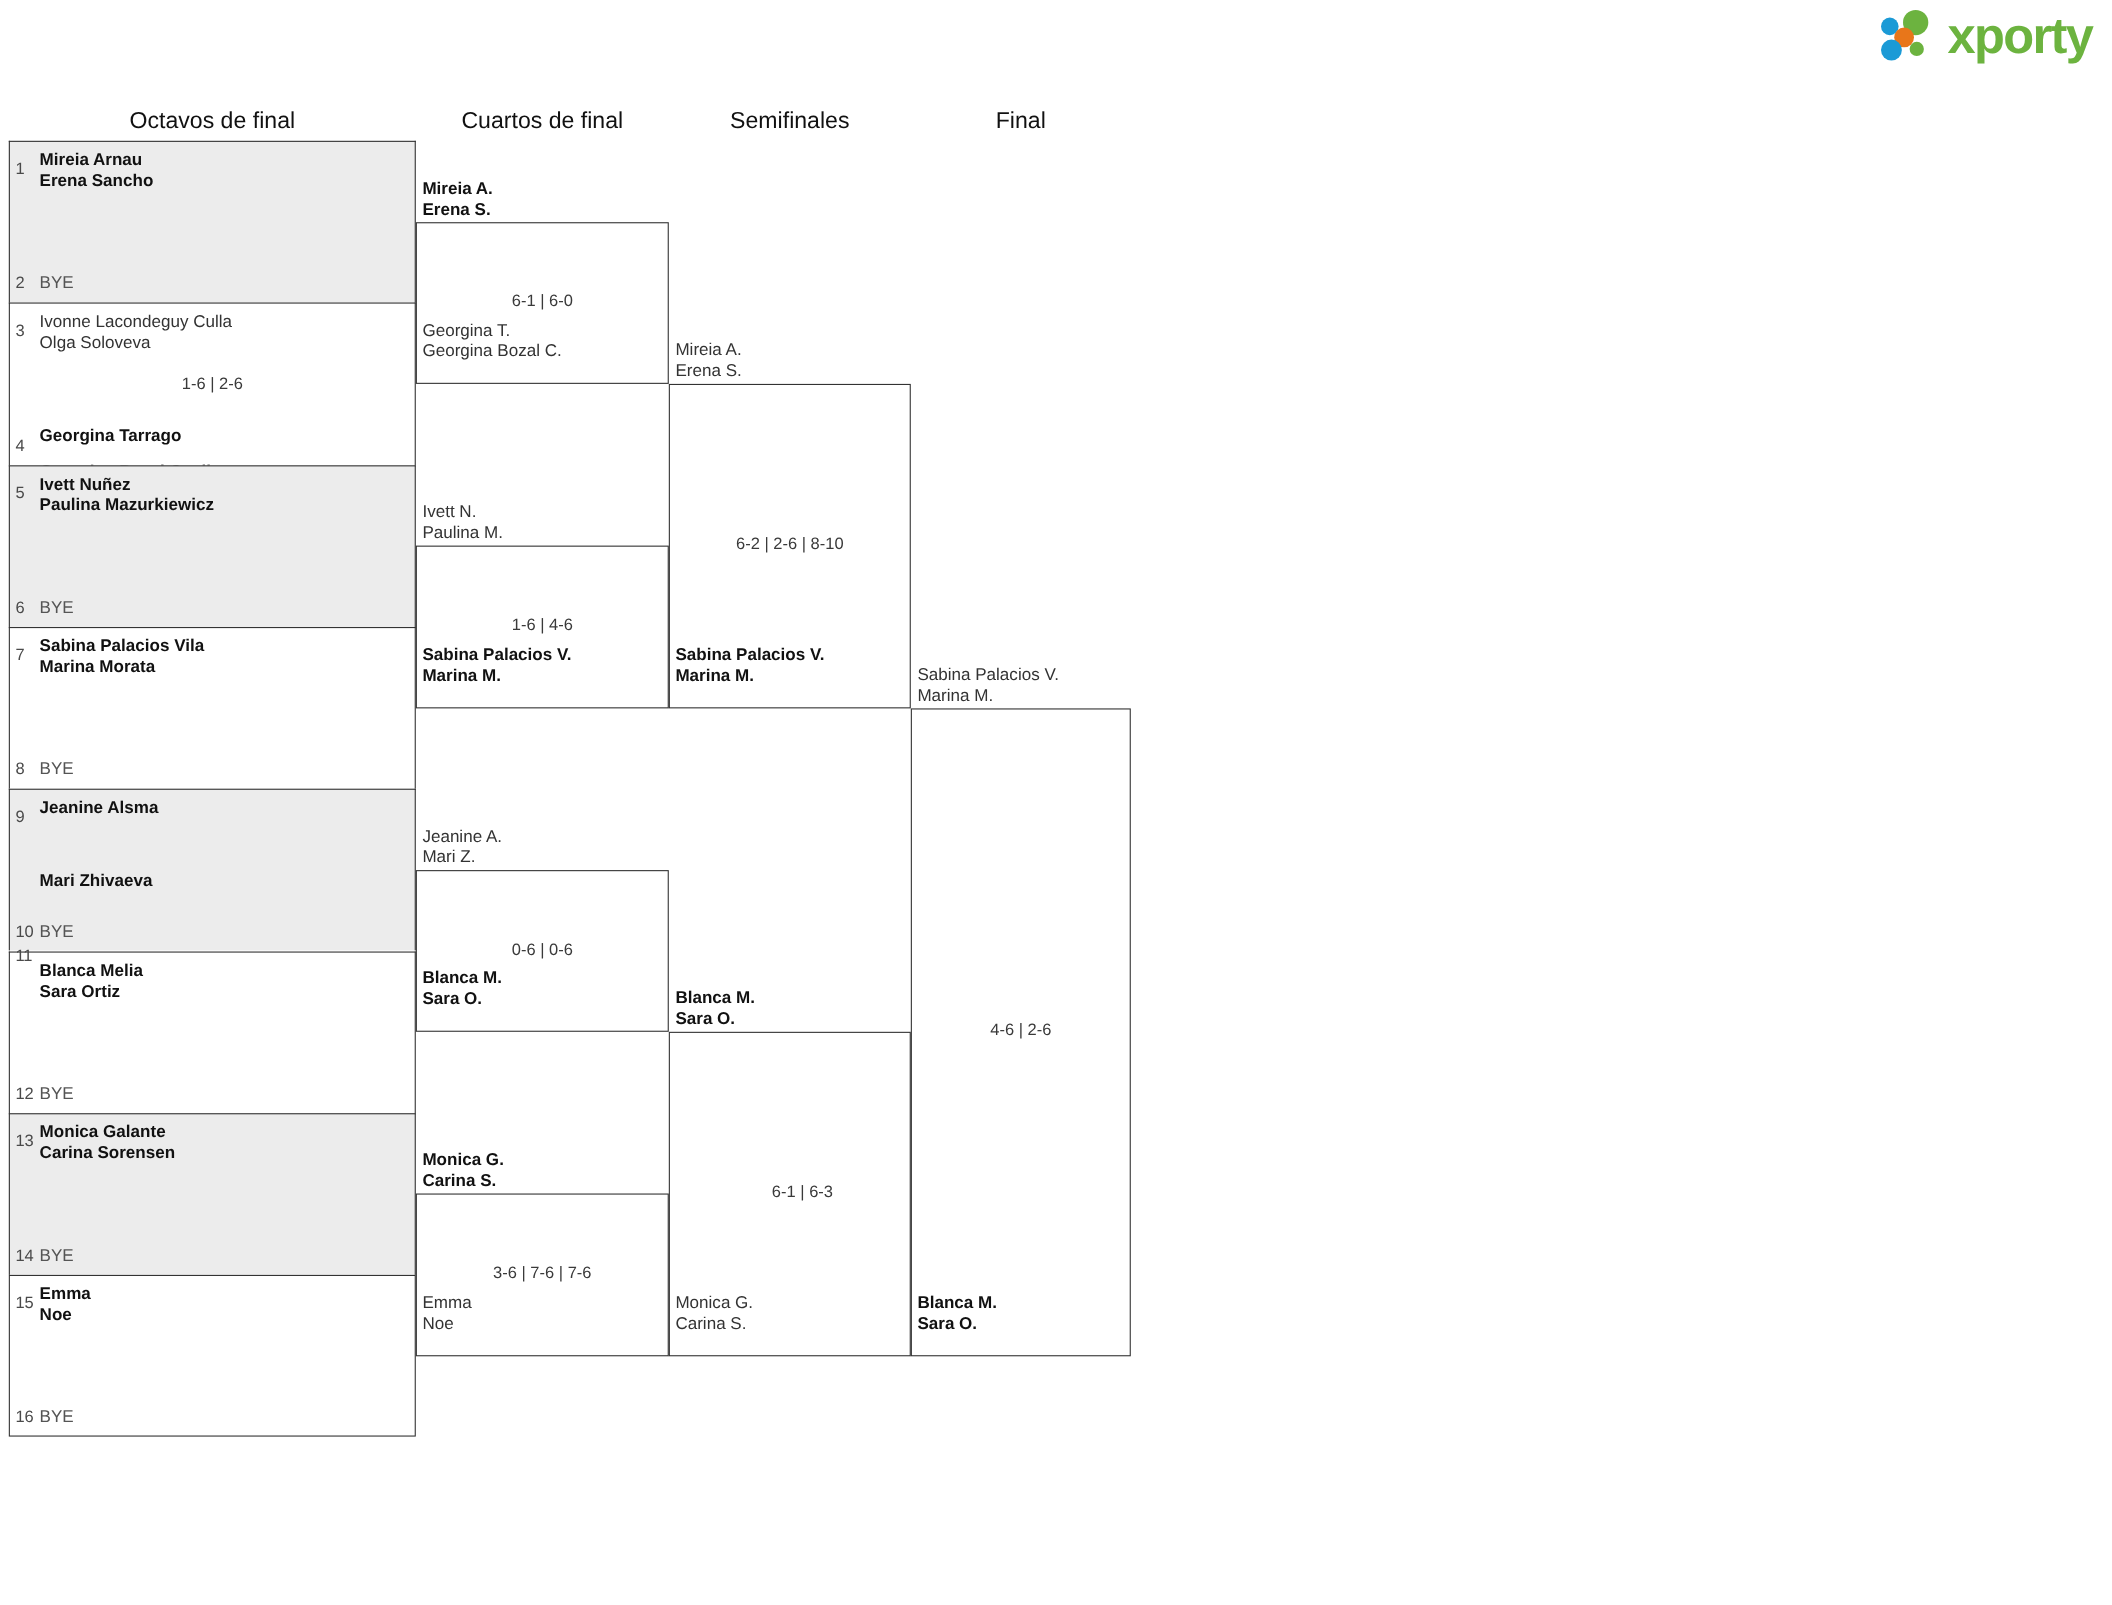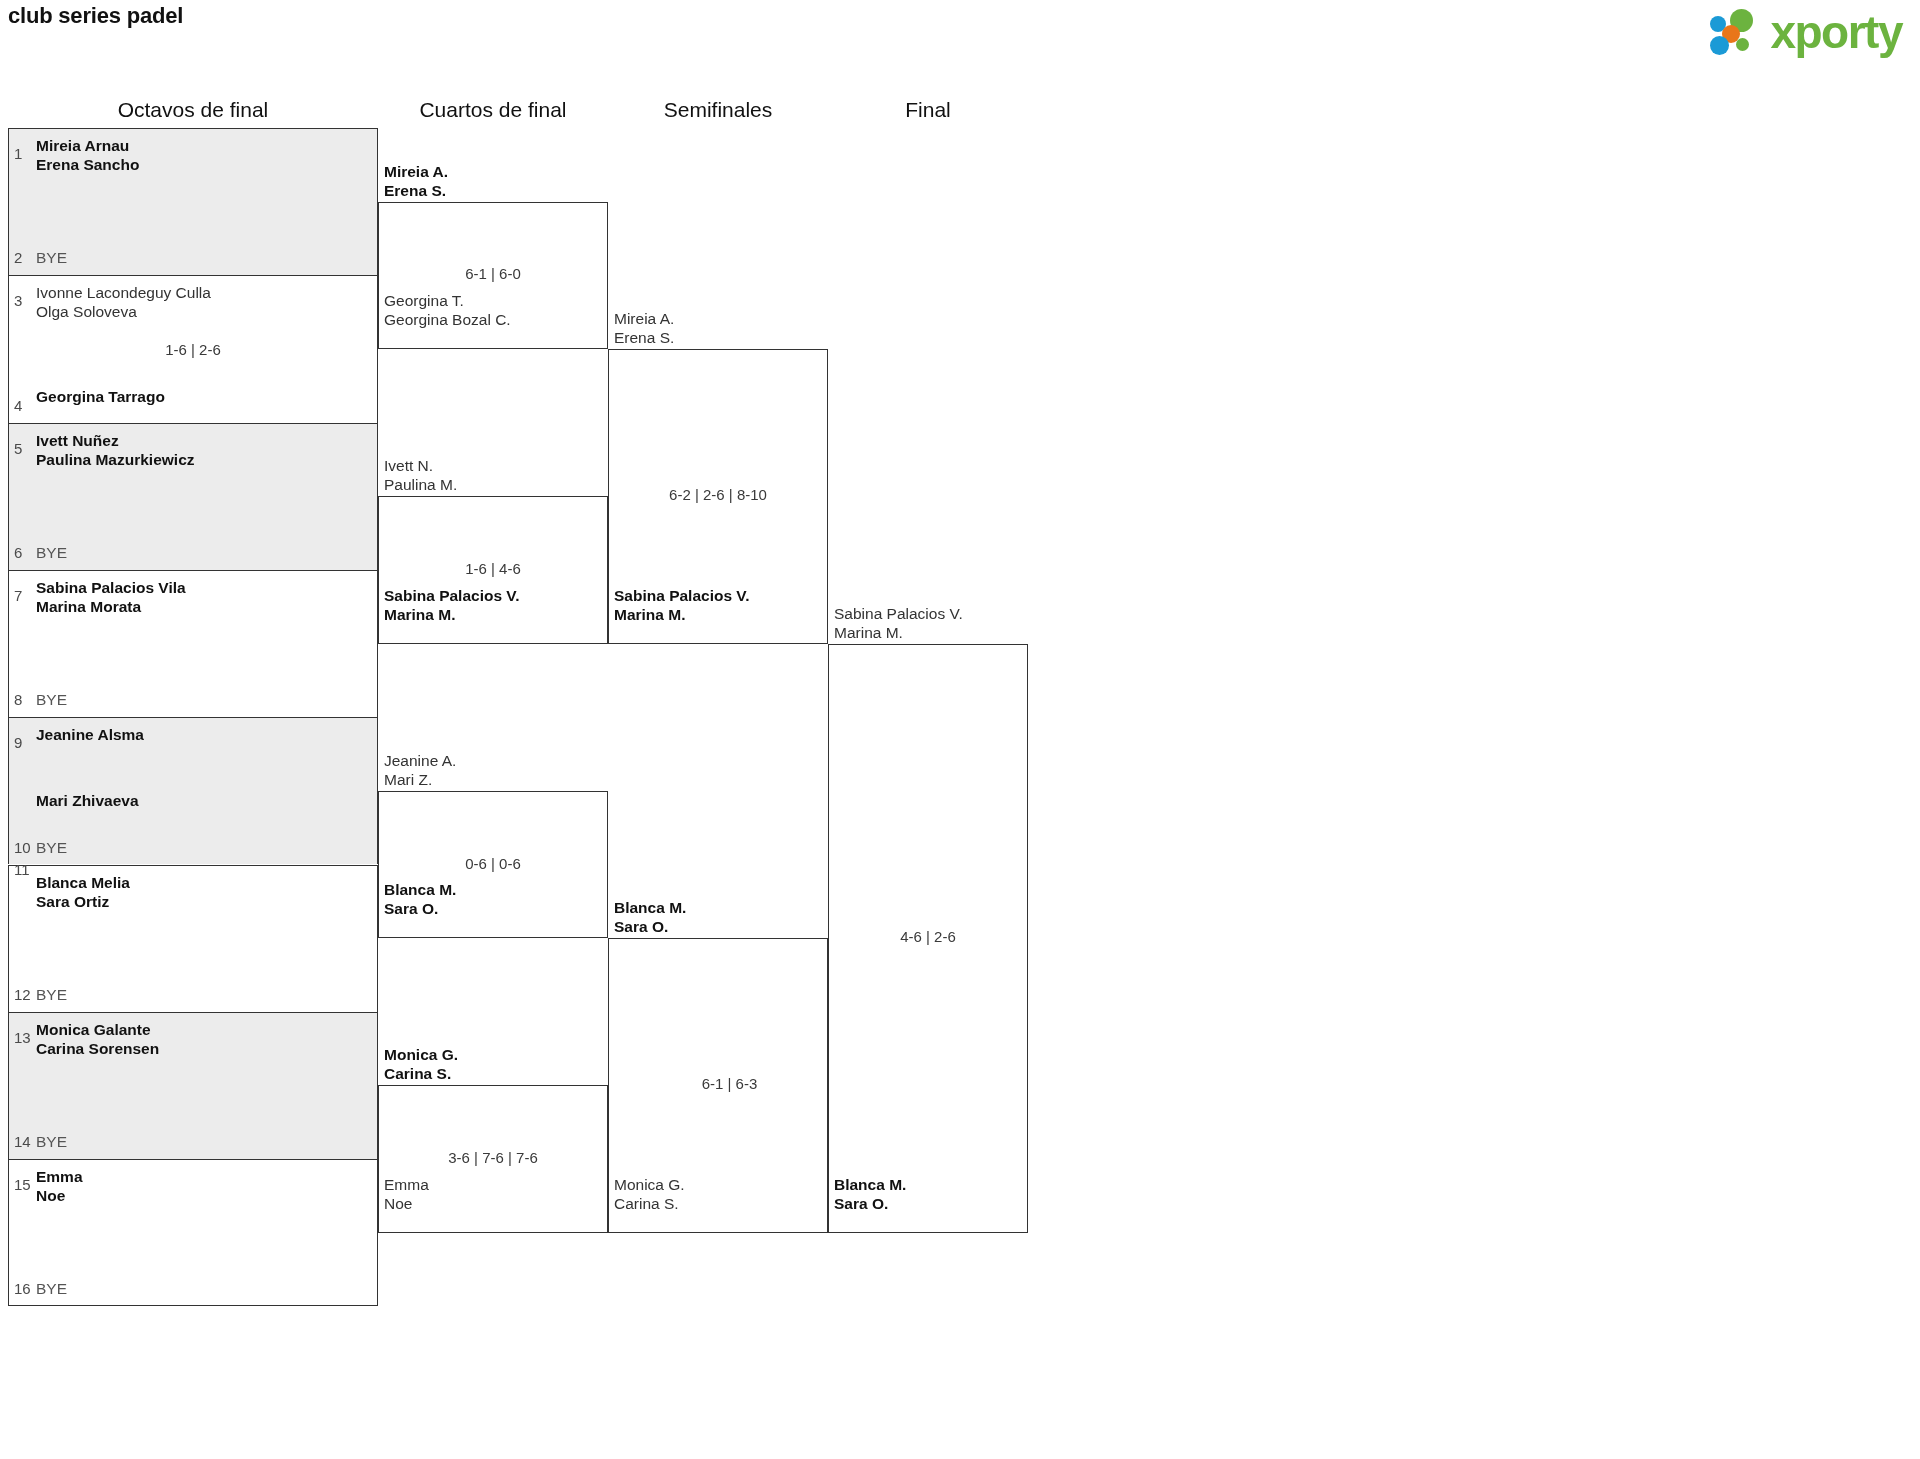--- a/index.html
+++ b/index.html
@@ -143,21 +143,20 @@
   }
   .slot.winner {
     color: #111111;
     font-weight: 700;
   }
 </style>
 </head>
 <body>
 
 <div id="header-title">
-  <div class="title-line1">club series padel</div>
 </div>
 
 <div id="brand-logo">
   <span class="logo-dots">
     <span class="dot-a"></span>
     <span class="dot-b"></span>
     <span class="dot-c"></span>
     <span class="dot-d"></span>
     <span class="dot-e"></span>
   </span>

